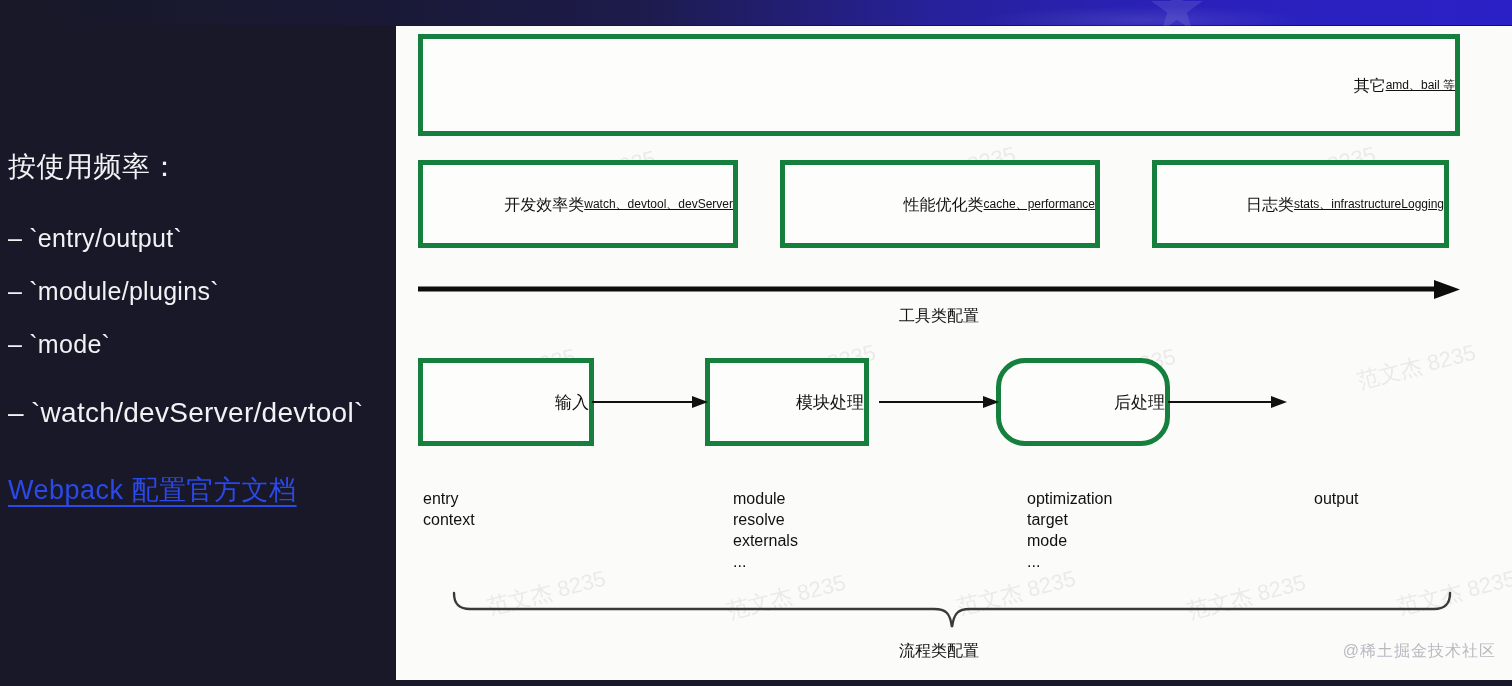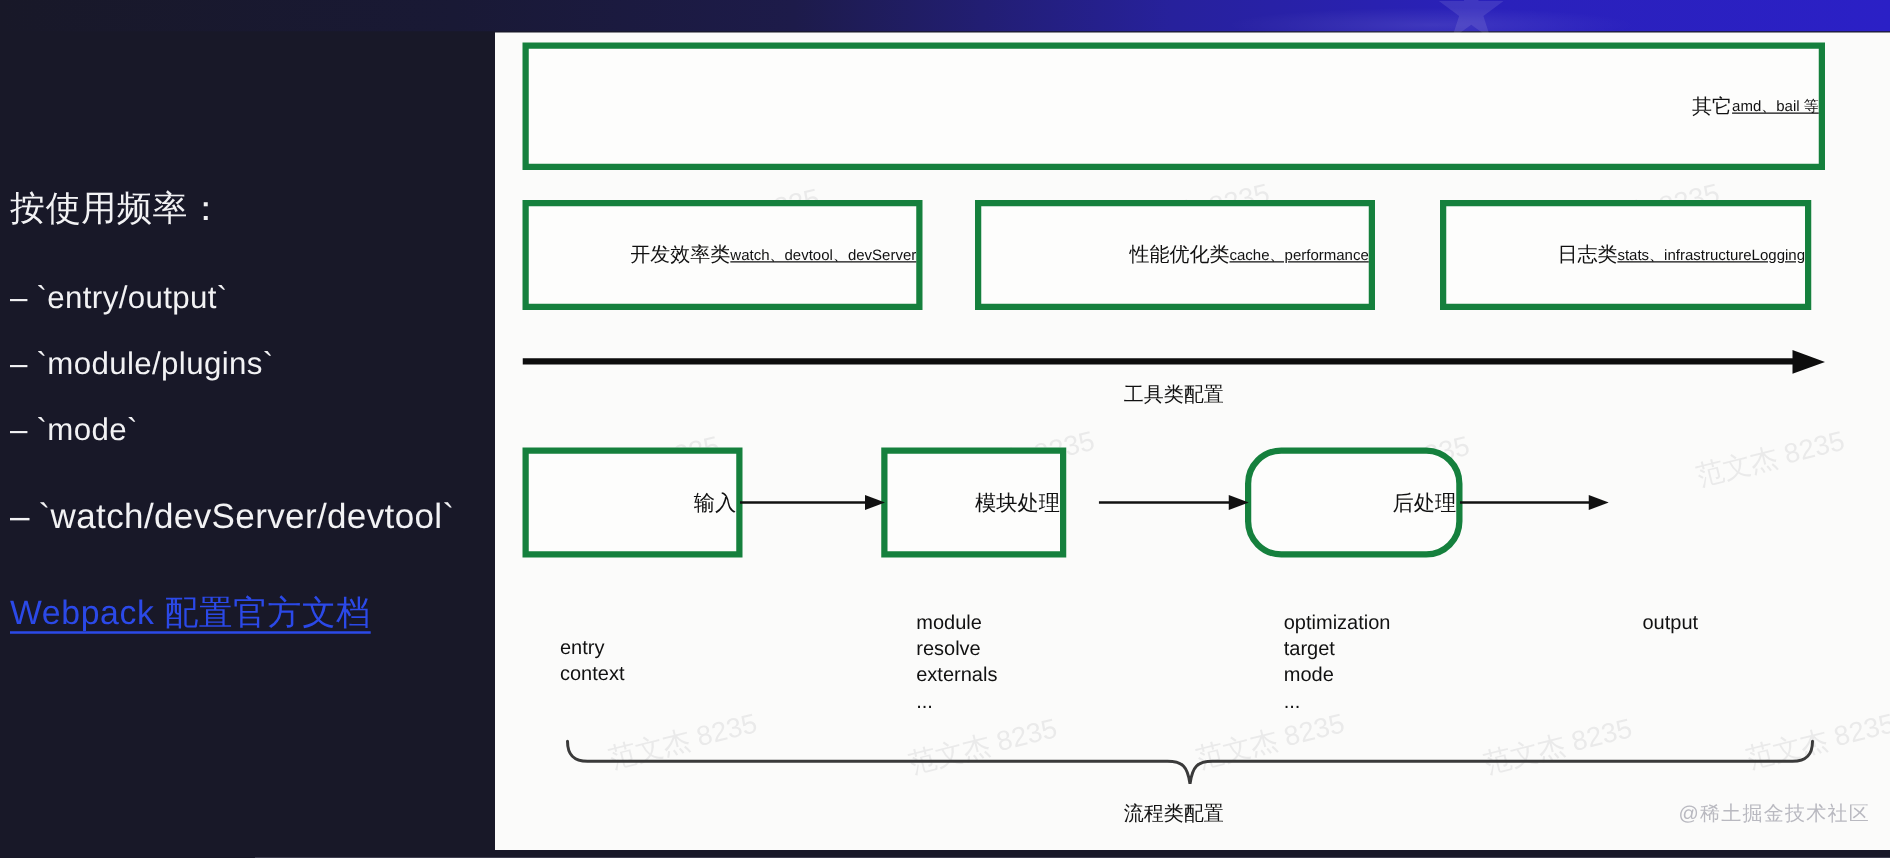--- a/index.html
+++ b/index.html
@@ -171,21 +171,21 @@
     top: 280px;
     width: 1042px;
     text-align: center;
     font-size: 16px;
     color: #111;
   }
 
   
   .box-flow { top: 332px; height: 88px; }
   .flow0 { left: 22px;  width: 176px; }
-  .flow1 { left: 309px; width: 148px; }
+  .flow1 { left: 309px; width: 164px; }
   .flow2 { left: 600px; width: 174px; border-radius: 29px; }
   .flow3 { left: 888px; width: 176px; }
   .box-flow .t1 { font-size: 17px; }
 
   .flow-arrow {
     position: absolute;
     top: 368px;
     height: 16px;
   }
   .fa0 { left: 196px; width: 116px; }
@@ -193,21 +193,21 @@
   .fa2 { left: 772px; width: 119px; }
 
   
   .opt-list {
     position: absolute;
     top: 462px;
     font-size: 16px;
     line-height: 21px;
     color: #111;
   }
-  .ol0 { left: 52px; margin-top: 20px; }
+  .ol0 { left: 27px; }
   .ol1 { left: 327px; margin-left: 10px; }
   .ol2 { left: 631px; }
   .ol3 { left: 918px; }
   .opt-list div { white-space: nowrap; }
 
   
   .brace {
     position: absolute;
     left: 56px;
     top: 565px;

